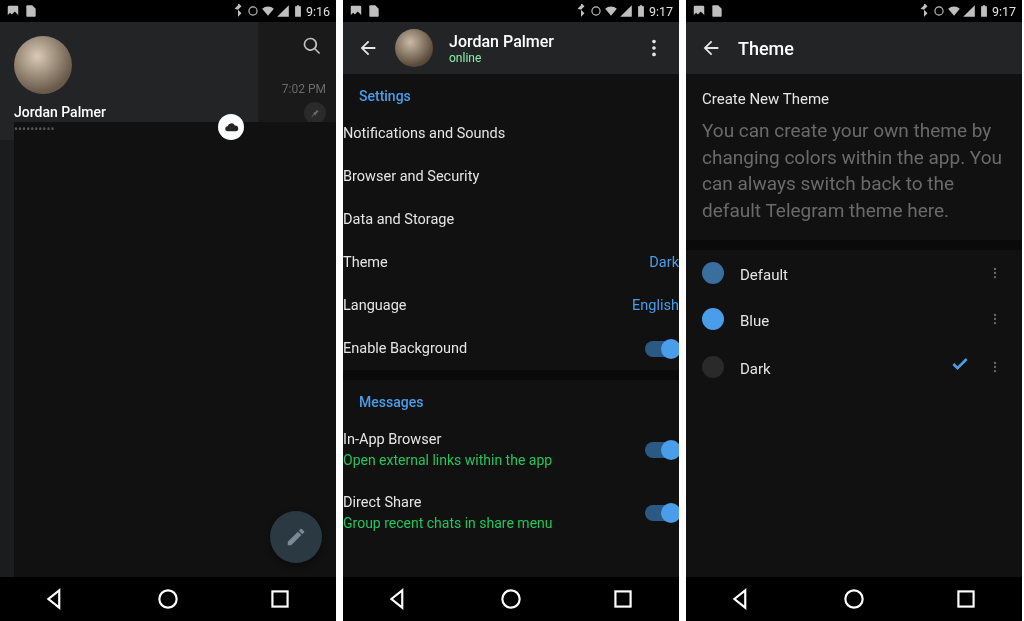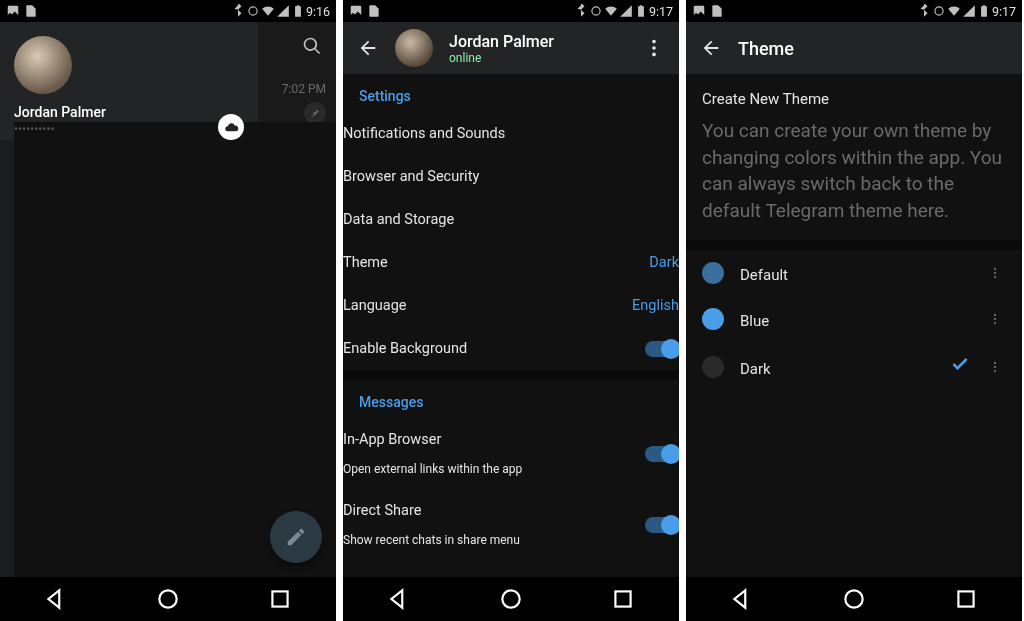--- a/index.html
+++ b/index.html
@@ -133,21 +133,21 @@
   
   .s2 .content { background: #111; }
   .section-title {
     color: #4a9de8; font-size: 14px; font-weight: 500;
     padding: 14px 16px 8px 16px;
   }
   .setting-row {
     display: flex; align-items: center; justify-content: space-between;
     padding: 13px 0; font-size: 14.5px; color: #e5e5e5; cursor: pointer;
   }
-  .setting-row .sub { font-size: 12px; color: #e5e5e5; margin-top: 14px; }
+  .setting-row .sub { font-size: 14px; color: #22c55e; margin-top: 4px; }
   .setting-row .val { color: #4a9de8; font-size: 14.5px; }
   .toggle {
     width: 34px; height: 16px; border-radius: 10px; position: relative;
     background: #2a5a84;
   }
   .toggle::after {
     content: ""; position: absolute; right: -2px; top: -2px;
     width: 20px; height: 20px; border-radius: 50%; background: #4a9de8;
   }
   .section-gap { height: 10px; background: #0a0a0a; }
@@ -427,21 +427,21 @@
     <div class="setting-row">
       <div>
         <div>In-App Browser</div>
         <div class="sub">Open external links within the app</div>
       </div>
       <span class="toggle"></span>
     </div>
     <div class="setting-row">
       <div>
         <div>Direct Share</div>
-        <div class="sub">Show recent chats in share menu</div>
+        <div class="sub">Group recent chats in share menu</div>
       </div>
       <span class="toggle"></span>
     </div>
 
   </div>
 
   <div class="nav-bar">
     <span class="nav-btn">
         <svg viewBox="0 0 24 24">
           <path d="M15 4l-10 8 10 8z"></path>

